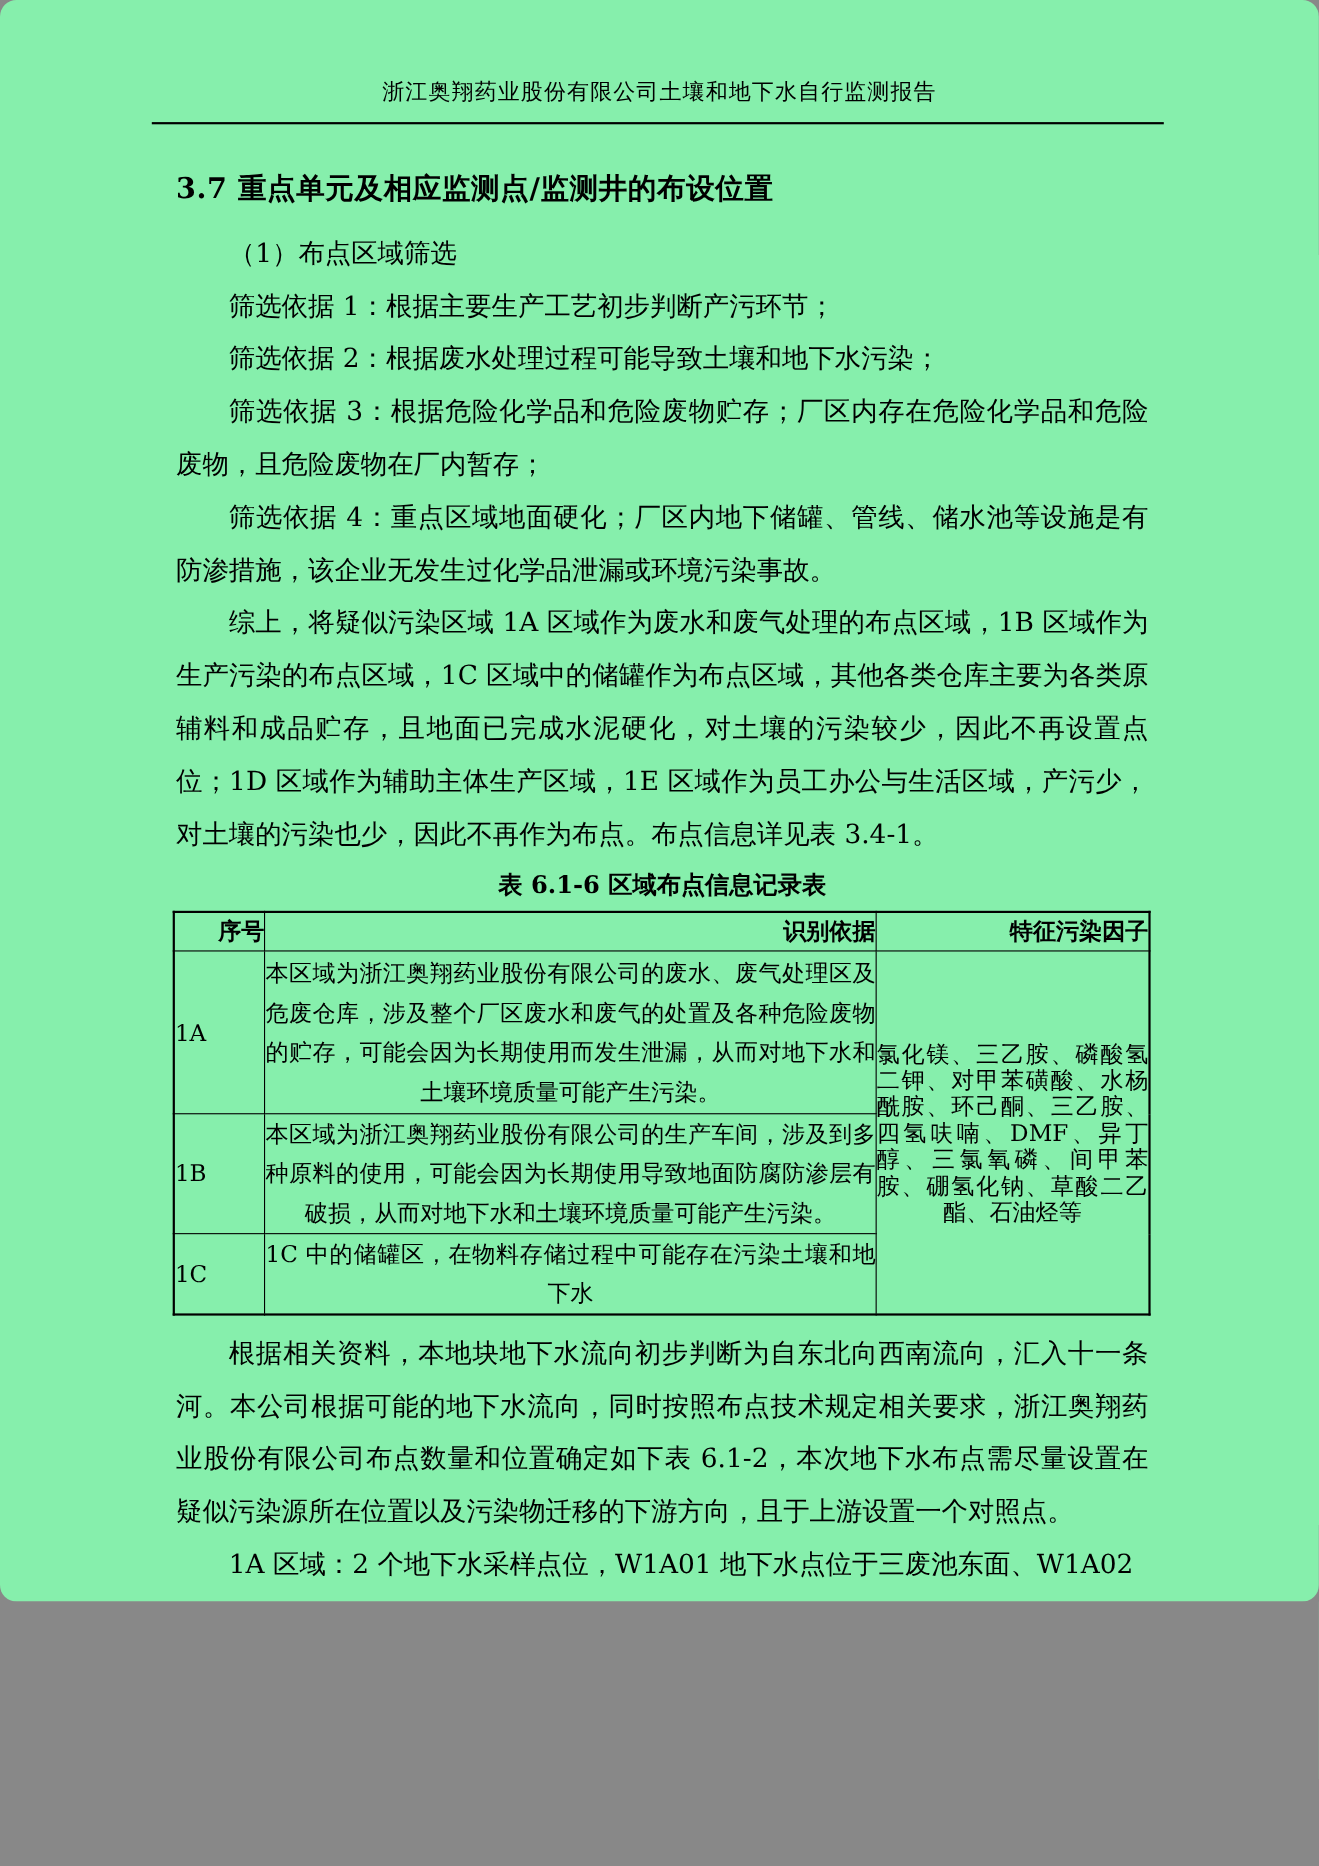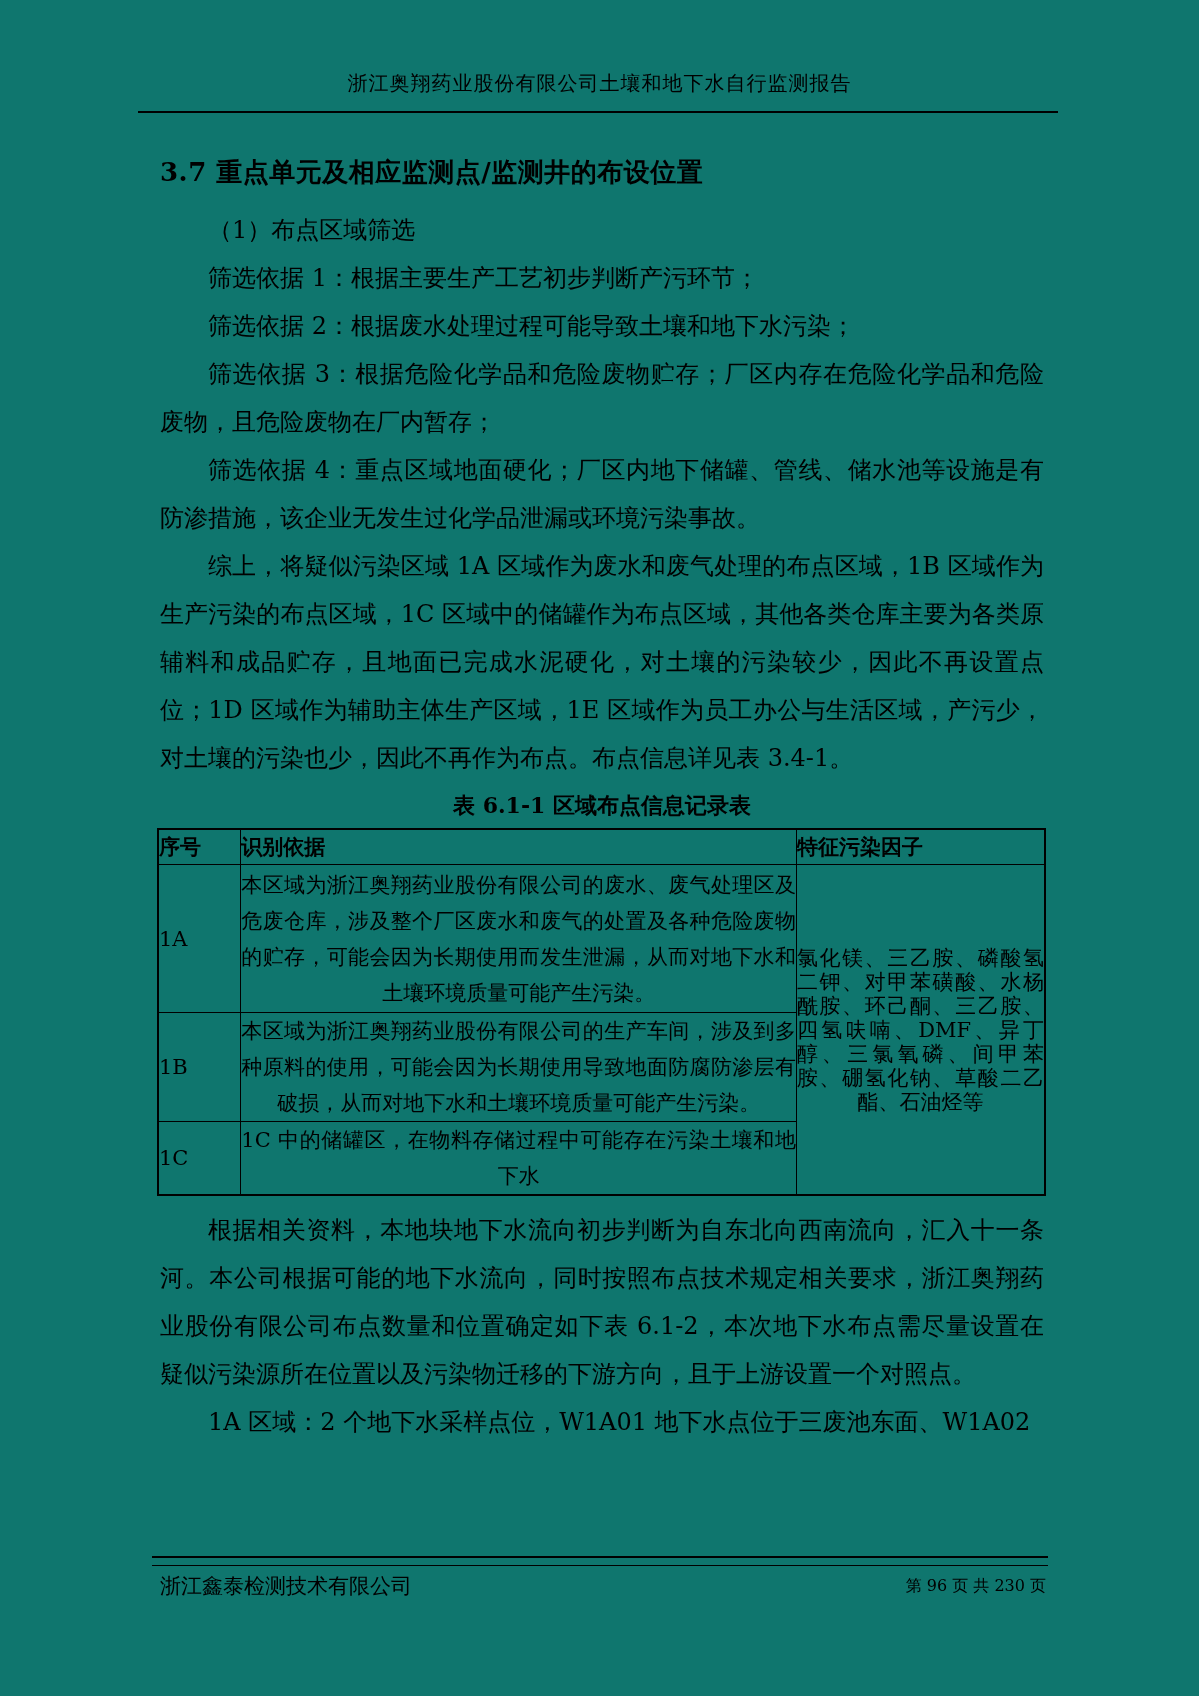--- a/index.html
+++ b/index.html
@@ -1,23 +1,24 @@
 <!DOCTYPE html>
 <html><head>
 <meta charset="utf-8">
 <style>
   html,body{margin:0;padding:0;background:#888;}
   .page{
     position:relative;
-    width:1199px;height:1696px;
+    width:1199px;height:1456px;
     margin:0 auto;
-    background:#0f766e;
+    background:#86efac;
     font-family:"DejaVu Serif","Liberation Serif",serif;
     color:#000;
     overflow:hidden;
+    border-radius:15px;
   }
   
   .header-title{
     position:absolute;top:70px;left:0;width:100%;
     text-align:center;font-size:20px;line-height:26px;
     letter-spacing:1px;
   }
   .header-rule{
     position:absolute;top:111px;left:138px;width:920px;
     border-top:2px solid #000;height:0;
@@ -52,21 +53,21 @@
     width:889px;
     border-collapse:collapse;
     border:2px solid #000;
     font-size:21px;
   }
   table.info th,table.info td{
     border:1px solid #000;
     padding:0;
   }
   table.info th{
-    height:34px;font-weight:bold;text-align:left;
+    height:34px;font-weight:bold;text-align:right;
     font-size:21px;line-height:34px;
   }
   col.c-id{width:83px;}
   col.c-basis{width:557px;}
   col.c-pollutant{width:249px;}
   td.id-cell{text-align:left;vertical-align:middle;font-size:21px;}
   td.basis-cell{
     line-height:36px;padding:2px 13px;
     text-align:justify;text-justify:inter-ideograph;
     text-align-last:center;
@@ -113,21 +114,21 @@
 
     <div class="body-text">
       <p>（1）布点区域筛选</p>
       <p>筛选依据 1：根据主要生产工艺初步判断产污环节；</p>
       <p>筛选依据 2：根据废水处理过程可能导致土壤和地下水污染；</p>
       <p>筛选依据 3：根据危险化学品和危险废物贮存；厂区内存在危险化学品和危险废物，且危险废物在厂内暂存；</p>
       <p>筛选依据 4：重点区域地面硬化；厂区内地下储罐、管线、储水池等设施是有防渗措施，该企业无发生过化学品泄漏或环境污染事故。</p>
       <p>综上，将疑似污染区域 1A 区域作为废水和废气处理的布点区域，1B 区域作为生产污染的布点区域，1C 区域中的储罐作为布点区域，其他各类仓库主要为各类原辅料和成品贮存，且地面已完成水泥硬化，对土壤的污染较少，因此不再设置点位；1D 区域作为辅助主体生产区域，1E 区域作为员工办公与生活区域，产污少，对土壤的污染也少，因此不再作为布点。布点信息详见表 3.4-1。</p>
     </div>
 
-    <div class="table-title">表 6.1-1 区域布点信息记录表</div>
+    <div class="table-title">表 6.1-6 区域布点信息记录表</div>
 
     <table class="info">
       <colgroup>
         <col class="c-id">
           <col class="c-basis">
           <col class="c-pollutant">
       </colgroup>
       <thead>
         <tr>
           <th>序号</th>

